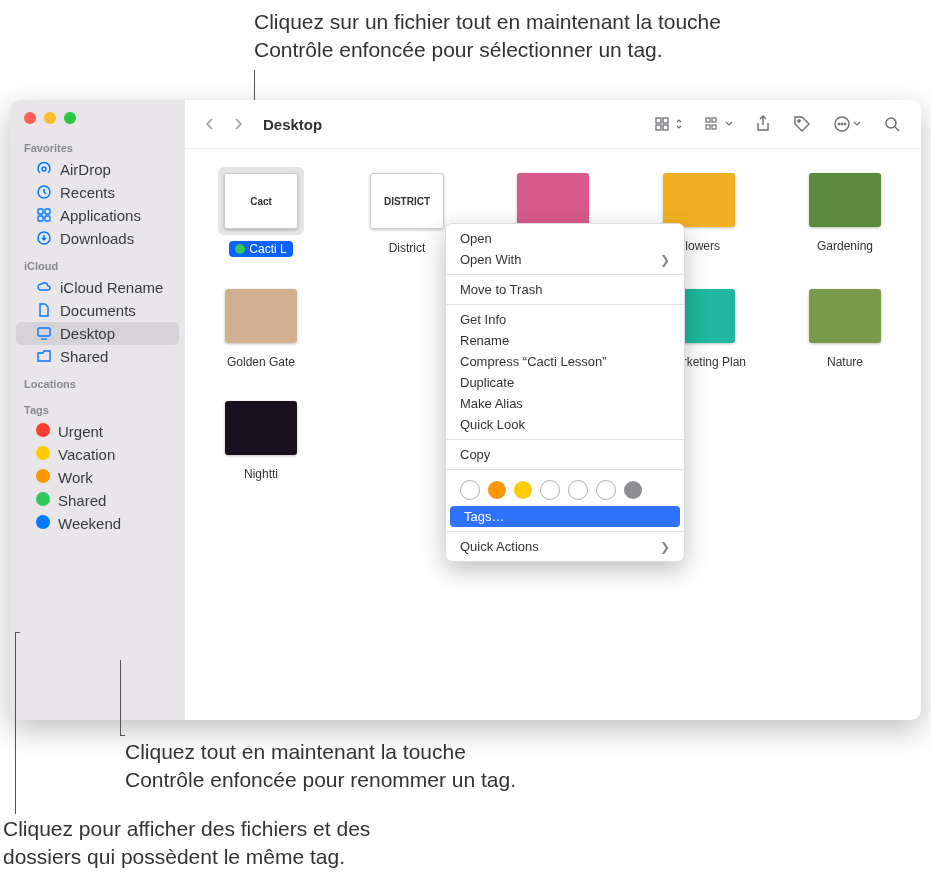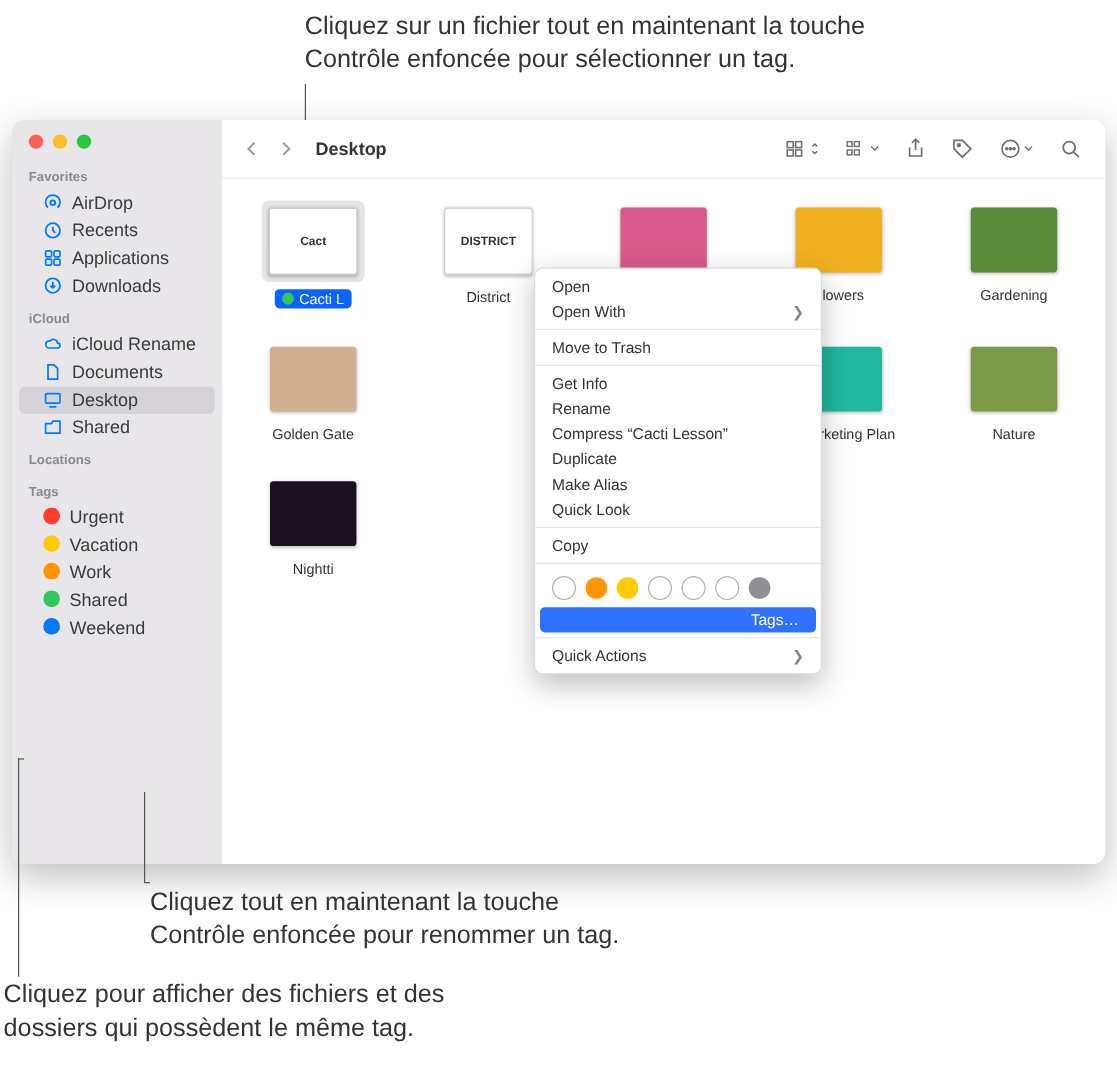--- a/index.html
+++ b/index.html
@@ -46,21 +46,21 @@
   .thumb{width:72px;height:54px;border-radius:3px;box-shadow:0 1px 3px rgba(0,0,0,.25);display:flex;align-items:center;justify-content:center;font-size:10px;color:#fff;overflow:hidden;}
   .fname{font-size:12px;color:#333;display:flex;align-items:center;gap:4px;max-width:120px;text-align:center;}
   .fname .ftag{width:10px;height:10px;border-radius:50%;flex-shrink:0;}
   .file.selected .fname{background:#0a62ff;color:#fff;border-radius:4px;padding:1px 6px;}
   .file.selected .thumb-wrap{background:#e5e5e7;border-radius:6px;padding:6px;}
   .thumb-wrap{padding:6px;}
 
   
   .ctx{position:absolute;left:260px;top:74px;width:238px;background:#fff;border-radius:7px;box-shadow:0 8px 24px rgba(0,0,0,.25);border:1px solid #dcdcdc;padding:4px 0;font-size:13px;z-index:10;}
   .ctx-item{padding:3px 14px;display:flex;align-items:center;justify-content:space-between;cursor:pointer;}
-  .ctx-item.highlight{background:#2f72ff;color:#fff;margin:0 4px;border-radius:4px;justify-content:flex-end;}
+  .ctx-item.highlight{background:#2f72ff;color:#fff;margin:0 4px;border-radius:4px;}
   .ctx-sep{height:1px;background:#e5e5e5;margin:4px 0;}
   .ctx-tagrow{display:flex;gap:8px;padding:6px 14px;align-items:center;}
   .ctx-tag{width:18px;height:18px;border-radius:50%;cursor:pointer;}
   .ctx-tag.outline{background:#fff;border:1.5px solid #b0b0b0;}
   .chev{color:#888;font-size:12px;}
 
   
   svg{display:block;}
 </style>
 </head>

